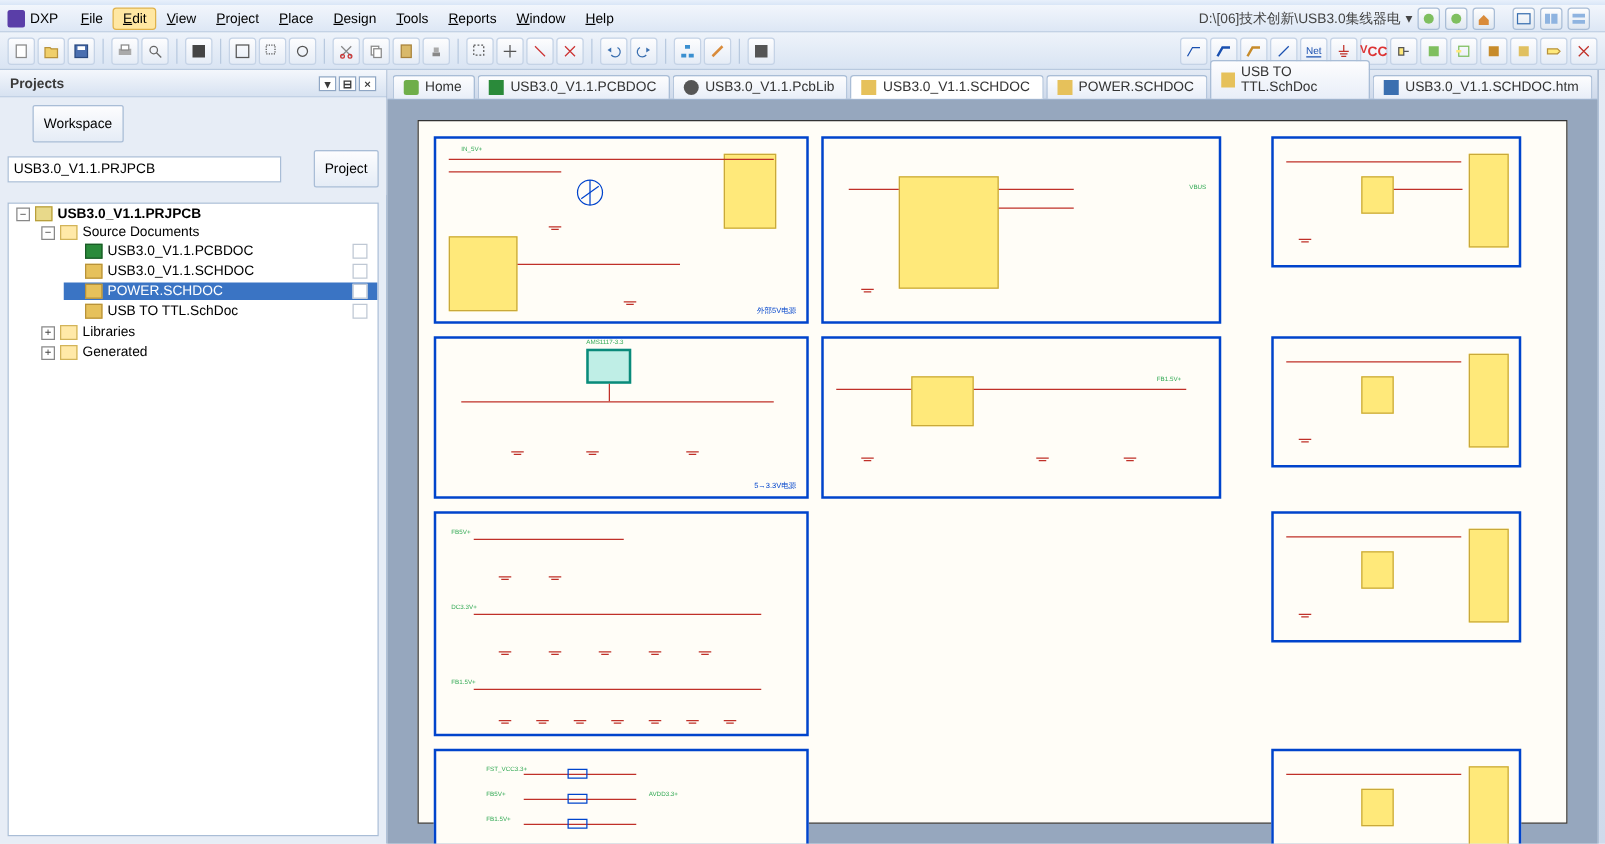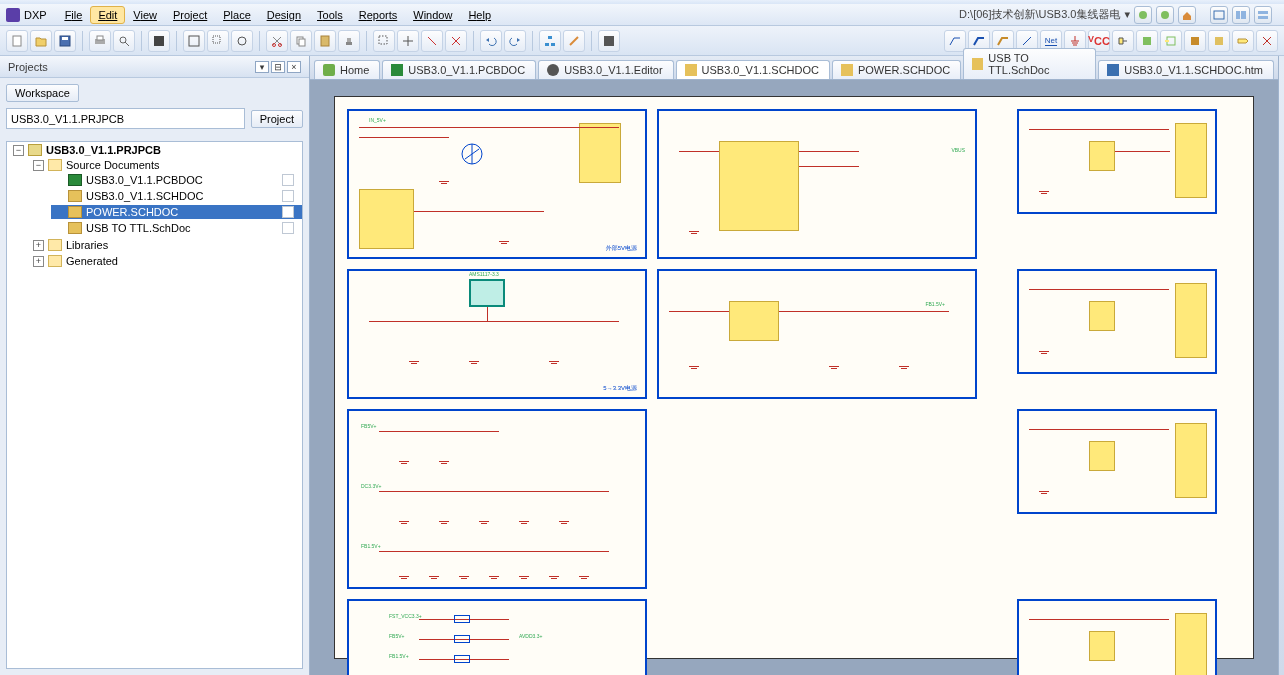--- a/index.html
+++ b/index.html
@@ -1,41 +1,41 @@
 <!DOCTYPE html>
 <html><head>
 <meta charset="utf-8">
 <style>
 * { margin: 0; padding: 0; box-sizing: border-box; font-family: Tahoma, "Microsoft YaHei", sans-serif; font-size: 11px; }
 html, body { width: 1284px; height: 675px; overflow: hidden; background: #e9eef5; }
 .titlebar { height: 4px; background: linear-gradient(#e8f0fb,#d9e6f7); }
 .menubar { height: 22px; background: linear-gradient(#f2f6fc,#dde7f5); display: flex; align-items: center; padding: 0 6px; border-bottom: 1px solid #b8c9df; }
 .menubar .dxp { display:flex; align-items:center; gap:4px; margin-right:10px; }
 .menubar .dxp-icon { width:14px; height:14px; background:#5a3ea8; border-radius:2px; }
-.menubar .item { padding: 3px 8px; cursor: default; text-decoration: underline; }
+.menubar .item { padding: 3px 8px; cursor: default; }
 .menubar .item.sel { background:#ffe7a2; border:1px solid #e0b24a; border-radius:3px; padding:2px 7px; }
 .menubar .path { margin-left:auto; color:#444; padding-right:6px; display:flex; align-items:center; gap:4px;}
 .mini-btn { width:18px; height:18px; background:linear-gradient(#fefefe,#dfe7f1); border:1px solid #a9bdd6; border-radius:3px; display:inline-flex; align-items:center; justify-content:center; }
 .mini-btn svg { width:12px; height:12px; }
 .toolbar { height: 30px; background: linear-gradient(#eef3fa,#d9e4f3); border-bottom:1px solid #b8c9df; display:flex; align-items:center; padding:0 6px; gap:2px;}
 .toolbar .sep { width:1px; height:20px; background:#b8c9df; margin:0 4px;}
 .tbtn { width:22px; height:22px; background:linear-gradient(#fdfdfe,#e5ecf6); border:1px solid #c5d3e6; border-radius:3px; display:flex; align-items:center; justify-content:center;}
 .tbtn svg { width:14px; height:14px; }
 .right-toolbar { margin-left:auto; display:flex; gap:2px; align-items:center;}
 .vcc { color:#d33; font-size:9px; font-weight:bold;}
 
 .workarea { display:flex; height: calc(675px - 4px - 22px - 30px); }
 .panel { width: 310px; background:#e7edf6; border-right:1px solid #9fb3cd; display:flex; flex-direction:column;}
-.panel-header { height:22px; background:linear-gradient(#f4f7fc,#d7e2f1); border-bottom:1px solid #b8c9df; display:flex; align-items:center; padding:0 8px; font-weight:normal; color:#3a3a3a;}
+.panel-header { height:22px; background:linear-gradient(#f4f7fc,#d7e2f1); border-bottom:1px solid #b8c9df; display:flex; align-items:center; padding:0 8px; font-weight:bold; color:#3a3a3a;}
 .panel-header .ctrls { margin-left:auto; display:flex; gap:2px;}
 .panel-header .ctrls span { width:14px; height:12px; border:1px solid #8fa6c4; background:#fff; display:inline-block; font-size:9px; text-align:center; line-height:10px;}
 .panel-body { padding:6px; display:flex; flex-direction:column; gap:6px; background:#e7edf6;}
 .panel-row { display:flex; gap:6px; align-items:center;}
 .panel-row select, .panel-row input { flex:1; height:21px; border:1px solid #a9bdd6; background:#fff; padding:0 4px;}
-.panel-row button { height:18px; padding:0 8px; border:1px solid #a9bdd6; background:linear-gradient(#fdfdfe,#e5ecf6); border-radius:2px;}
+.panel-row button { height:30px; padding:0 8px; border:1px solid #a9bdd6; background:linear-gradient(#fdfdfe,#e5ecf6); border-radius:2px;margin-left:20px;}
 .view-row { display:flex; align-items:center; gap:10px; padding:2px 4px;}
 .view-row label { display:flex; align-items:center; gap:4px;}
 .view-row .ricons { margin-left:auto; display:flex; gap:4px;}
 .tree { flex:1; background:#fff; border:1px solid #a9bdd6; margin:6px; overflow:auto;}
 .tree ul { list-style:none; }
 .tree li { white-space:nowrap; padding:1px 0 1px 4px;}
 .tree .node { display:flex; align-items:center; gap:4px; padding:1px 2px;}
 .tree .exp { width:11px; height:11px; border:1px solid #888; background:#fff; font-size:9px; line-height:9px; text-align:center; color:#444; cursor:default;}
 .tree .ic { width:14px; height:12px; display:inline-block;}
 .ic-proj { background:#e8d98a; border:1px solid #b89f3c;}
@@ -404,21 +404,21 @@
         <div class="dtab">
           <span class="ti ti-home"></span>
           <span>Home</span>
         </div>
         <div class="dtab">
           <span class="ti ti-pcb"></span>
           <span>USB3.0_V1.1.PCBDOC</span>
         </div>
         <div class="dtab">
           <span class="ti ti-lib"></span>
-          <span>USB3.0_V1.1.Editor</span>
+          <span>USB3.0_V1.1.PcbLib</span>
         </div>
         <div class="dtab active">
           <span class="ti ti-sch"></span>
           <span>USB3.0_V1.1.SCHDOC</span>
         </div>
         <div class="dtab">
           <span class="ti ti-sch"></span>
           <span>POWER.SCHDOC</span>
         </div>
         <div class="dtab">

